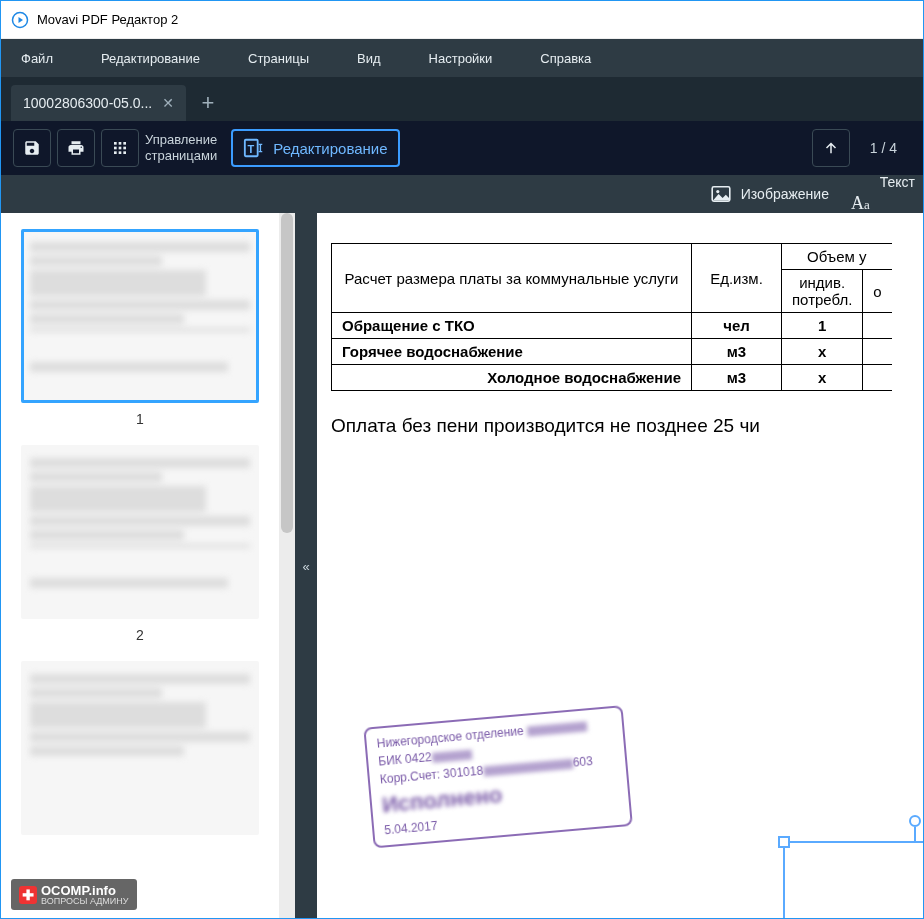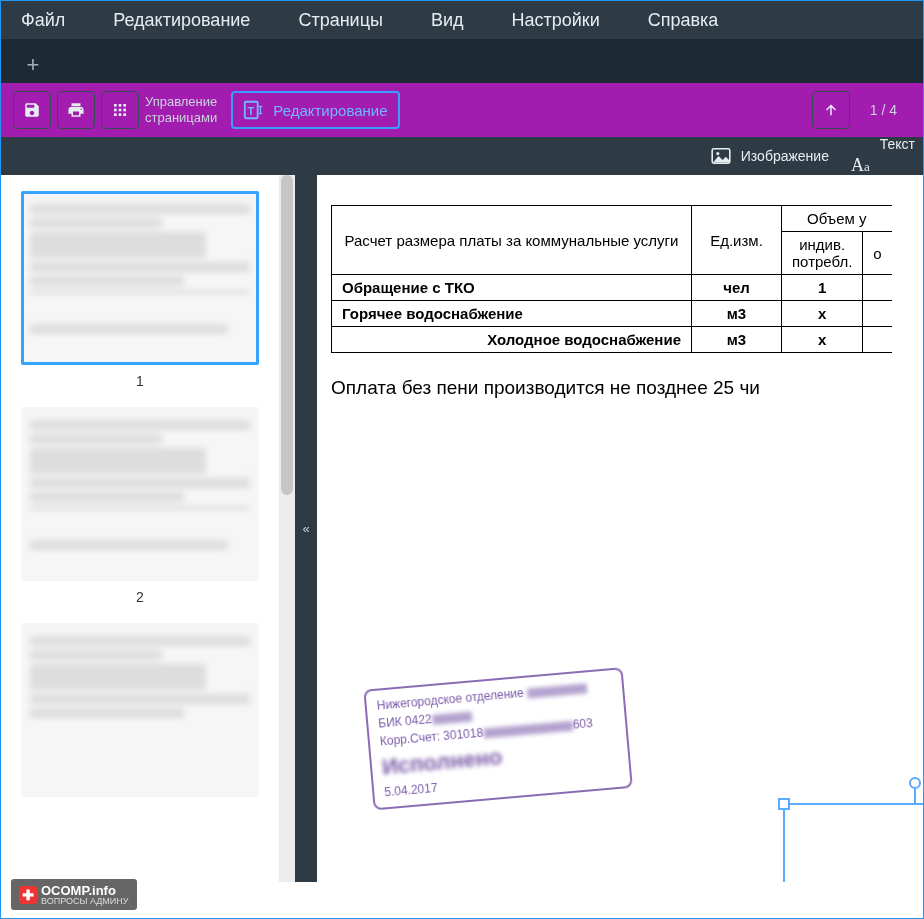--- a/index.html
+++ b/index.html
@@ -1,26 +1,26 @@
 <!DOCTYPE html>
 <html><head>
 <meta charset="utf-8">
 <style>
   * { box-sizing: border-box; margin: 0; padding: 0; }
   body { font-family: "Segoe UI", Arial, sans-serif; font-size: 13px; background: #fff; }
   .window { width: 924px; height: 919px; border: 1px solid #2196f3; position: relative; overflow: hidden; }
   .titlebar { height: 38px; display: flex; align-items: center; padding: 0 10px; background: #fff; border-bottom: 1px solid #eee; gap: 8px; }
   .app-icon { width: 18px; height: 18px; }
-  .menubar { height: 38px; background: #2e3b44; display: flex; align-items: center; padding: 0 20px; gap: 48px; color: #e6edf1; font-size: 18px; }
+  .menubar { height: 38px; background: #2e3b44; display: flex; align-items: center; padding: 0 20px; gap: 48px; color: #e6edf1; font-size: 13px; }
   .menubar span { cursor: pointer; }
   .tabbar { height: 44px; background: #1e2a33; display: flex; align-items: center; padding-left: 10px; }
   .tab { background: #2e3b44; color: #e6edf1; height: 36px; display: flex; align-items: center; padding: 0 12px; border-radius: 4px 4px 0 0; gap: 10px; font-size: 14px; margin-top: 8px; }
   .tab-close { color: #9fb0bb; font-size: 14px; }
   .tab-add { width: 36px; height: 36px; display: flex; align-items: center; justify-content: center; color: #9fb0bb; font-size: 22px; margin-left: 4px; margin-top: 8px; }
-  .toolbar { height: 54px; background: #a21caf; display: flex; align-items: center; padding: 0 12px; color: #e6edf1; gap: 6px; }
+  .toolbar { height: 54px; background: #0f172a; display: flex; align-items: center; padding: 0 12px; color: #e6edf1; gap: 6px; }
   .btn-icon { width: 38px; height: 38px; border: 1px solid #3a4a55; border-radius: 4px; display: flex; align-items: center; justify-content: center; cursor: pointer; }
   .toolbar-label { color: #c9d4db; font-size: 13px; line-height: 1.2; }
   .edit-btn { border: 2px solid #3b9cff; border-radius: 4px; height: 38px; display: flex; align-items: center; padding: 0 10px; gap: 8px; color: #6fb8ff; font-size: 15px; cursor: pointer; margin-left: 8px; }
   .spacer { flex: 1; }
   .pagecount { color: #c9d4db; margin: 0 14px; font-size: 14px; }
   .subtoolbar { height: 38px; background: #2e3b44; display: flex; align-items: center; justify-content: flex-end; padding-right: 8px; color: #e6edf1; gap: 22px; font-size: 14px; }
   .subtoolbar-item { display: flex; gap: 10px; cursor: pointer; }
   .content { display: flex; height: calc(919px - 38px - 38px - 44px - 54px - 38px); }
   .sidebar { width: 278px; background: #fff; padding: 16px 10px; overflow: hidden; }
   .thumb-wrap { margin-bottom: 18px; }
@@ -49,31 +49,42 @@
   .sig-svg { position: absolute; left: 500px; top: 600px; }
   .watermark { position: absolute; left: 10px; bottom: 8px; background: rgba(0,0,0,0.6); color: #fff; padding: 4px 8px; border-radius: 3px; font-weight: bold; font-size: 13px; display: flex; align-items: center; gap: 4px; }
   .wm-plus { background: #e33; width: 18px; height: 18px; border-radius: 3px; display: flex; align-items: center; justify-content: center; font-size: 14px; }
   .wm-sub { font-size: 9px; font-weight: normal; display: block; color: #ddd; margin-top:-2px; }
 </style>
 </head>
 <body>
 
 <div class="window">
 
+  <div class="titlebar">
+    <svg class="app-icon" viewBox="0 0 24 24">
+        <circle cx="12" cy="12" r="10" fill="none" stroke="#1e88e5" stroke-width="2"></circle>
+        <path d="M10 8 L16 12 L10 16 Z" fill="#1e88e5"></path>
+      </svg>
+    <span>Movavi PDF Редактор 2</span>
+  </div>
 
   <div class="menubar">
     <span>Файл</span>
     <span>Редактирование</span>
     <span>Страницы</span>
     <span>Вид</span>
     <span>Настройки</span>
     <span>Справка</span>
   </div>
 
   <div class="tabbar">
+    <div class="tab">
+      <span>10002806300-05.0...</span>
+      <span class="tab-close">✕</span>
+    </div>
     <div class="tab-add">+</div>
   </div>
 
   <div class="toolbar">
     <div class="btn-icon">
       <svg width="18" height="18" viewBox="0 0 24 24" fill="#e6edf1">
           <path d="M17 3H5c-1.1 0-2 .9-2 2v14c0 1.1.9 2 2 2h14c1.1 0 2-.9 2-2V7l-4-4zm-5 16c-1.66 0-3-1.34-3-3s1.34-3 3-3 3 1.34 3 3-1.34 3-3 3zm3-10H5V5h10v4z"></path>
         </svg>
     </div>
     <div class="btn-icon">

